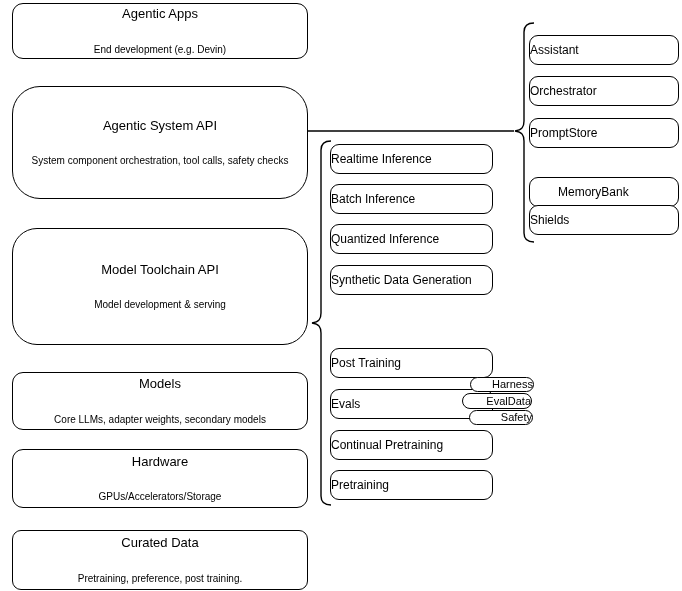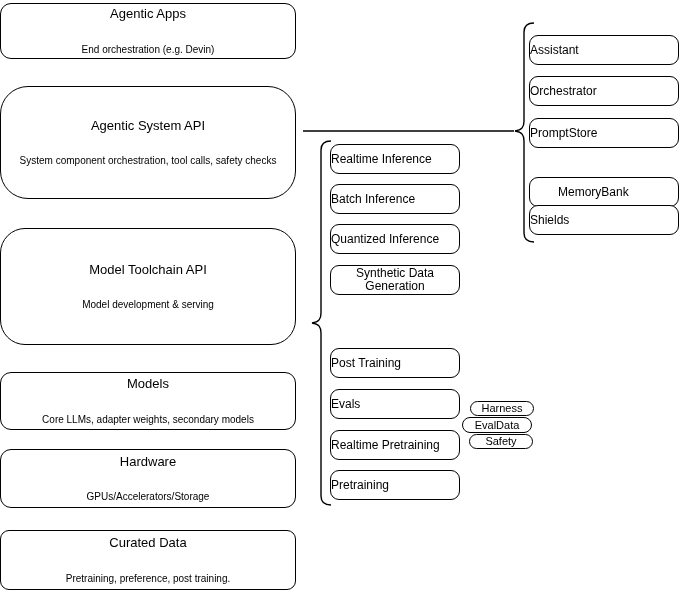--- a/index.html
+++ b/index.html
@@ -15,21 +15,21 @@
   svg.overlay {
     position: absolute;
     left: 0; top: 0;
     width: 682px; height: 591px;
     pointer-events: none;
   }
   svg.overlay path { fill: none; stroke: #000; stroke-width: 1.4; }
 
   .lbox {
     position: absolute;
-    left: 0;
+    left: 12px;
     width: 296px;
     border: 1.4px solid #000;
     background: #fff;
     box-sizing: border-box;
     display: flex;
     flex-direction: column;
     align-items: center;
     justify-content: center;
     text-align: center;
     gap: 22px;
@@ -45,52 +45,51 @@
     border-radius: 9px;
     background: #fff;
     box-sizing: border-box;
     display: flex;
     align-items: center;
     justify-content: flex-start;
     text-align: center;
     font-size: 12px;
     line-height: 1.05;
   }
-  .mbox { left: 330px; width: 130px; height: 30px; }
+  .mbox { left: 330px; width: 163px; height: 30px; }
   .rbox { left: 529px; width: 150px; height: 30px; }
 
   .tag {
     position: absolute;
     border: 1.4px solid #000;
     border-radius: 999px;
     background: #fff;
     box-sizing: border-box;
     display: flex;
     align-items: center;
-    justify-content: center;
+    justify-content: flex-end;
     font-size: 11px;
     line-height: 1;
     z-index: 5;
-    margin-top: 24px;
   }
 </style>
 </head>
 <body>
 
 <div class="canvas">
 
   <svg class="overlay">
     <path d="M 303 131 L 514 131"></path>
     <path d="M 534 23 C 527 23 524 26 524 32 L 524 121 C 524 127 522 130 515 131 C 522 132 524 135 524 141 L 524 233 C 524 239 527 242 534 242"></path>
     <path d="M 331 141 C 324 141 321 144 321 150 L 321 313 C 321 319 319 322 312 323 C 319 324 321 327 321 333 L 321 496 C 321 502 324 505 331 505"></path>
   </svg>
 
   <div class="lbox r10" style="top:3px; height:56px;">
     <div class="title">Agentic Apps</div>
-    <div class="subtitle">End orchestration (e.g. Devin)</div>
+    <div class="subtitle">End development (e.g. Devin)</div>
   </div>
 
   <div class="lbox r27" style="top:86px; height:113px;">
     <div class="title">Agentic System API</div>
     <div class="subtitle">System component orchestration, tool calls, safety checks</div>
   </div>
 
   <div class="lbox r27" style="top:228px; height:117px;border-radius:25px;">
     <div class="title">Model Toolchain API</div>
     <div class="subtitle">Model development &amp; serving</div>
@@ -123,21 +122,21 @@
   <div class="mbox" style="top:265px;">
     <span>Synthetic Data Generation</span>
   </div>
   <div class="mbox" style="top:348px;">
     <span>Post Training</span>
   </div>
   <div class="mbox" style="top:389px;">
     <span>Evals</span>
   </div>
   <div class="mbox" style="top:430px;">
-    <span>Realtime Pretraining</span>
+    <span>Continual Pretraining</span>
   </div>
   <div class="mbox" style="top:470px;">
     <span>Pretraining</span>
   </div>
 
   <div class="tag" style="left:470px; top:377px; width:64px; height:15px;">
     <span>Harness</span>
   </div>
   <div class="tag" style="left:462px; top:393px; width:70px; height:16px;">
     <span>EvalData</span>

